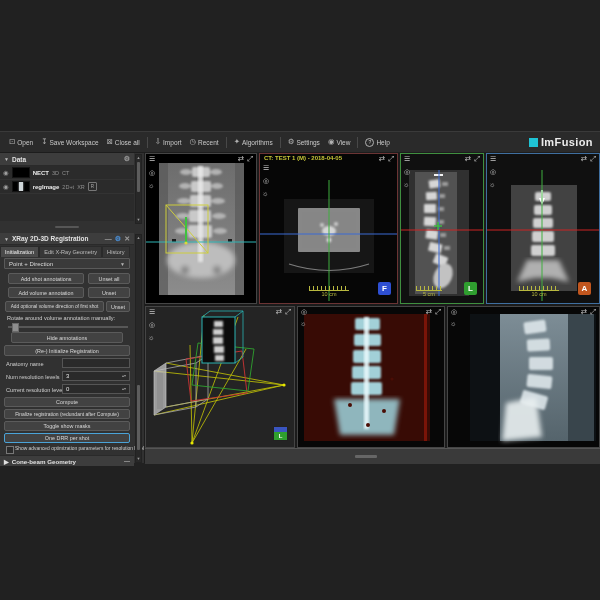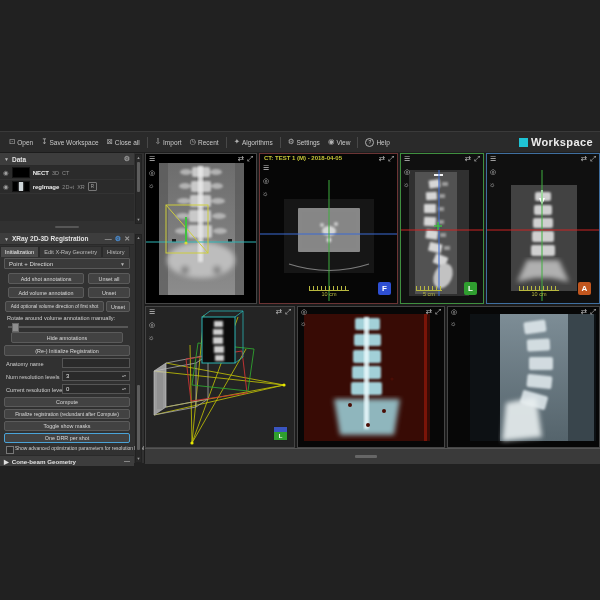--- a/index.html
+++ b/index.html
@@ -133,21 +133,21 @@
           <span class="ic">◉</span>
           <span>View</span>
         </div>
     <div class="tsep"></div>
     <div class="tbtn">
           <span class="help-ic">?</span>
           <span>Help</span>
         </div>
     <div class="logo">
       <span class="sq"></span>
-      <span class="txt">Workspace</span>
+      <span class="txt">ImFusion</span>
     </div>
   </div>
 
   <div id="leftcol">
 
     <div class="phdr" style="top:0;height:13px;">
       <span class="chev">▼</span>
       <span>Data</span>
       <span class="spacer"></span>
       <span class="hic">⚙</span>

